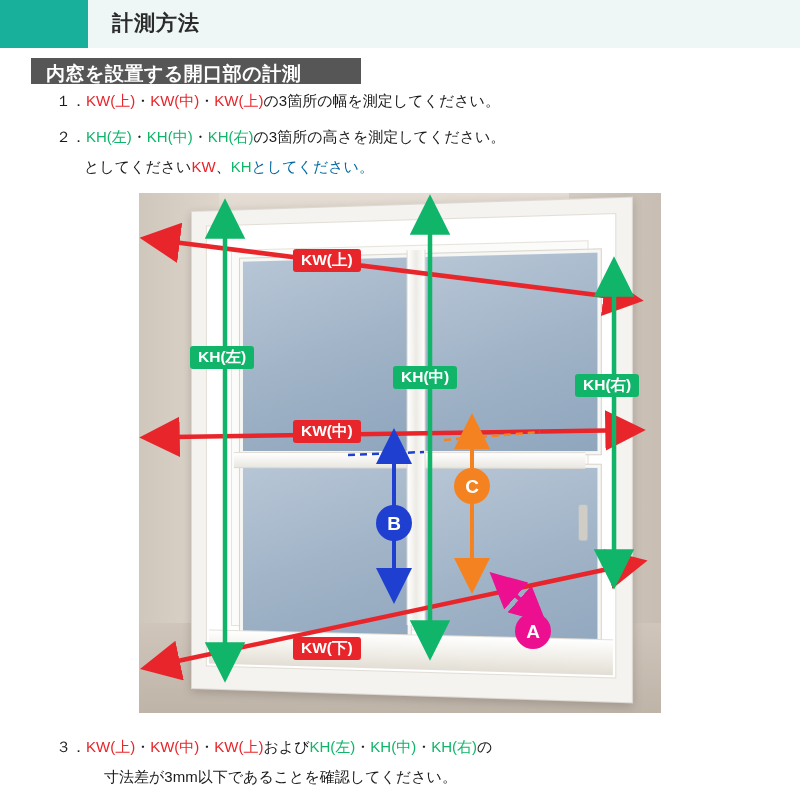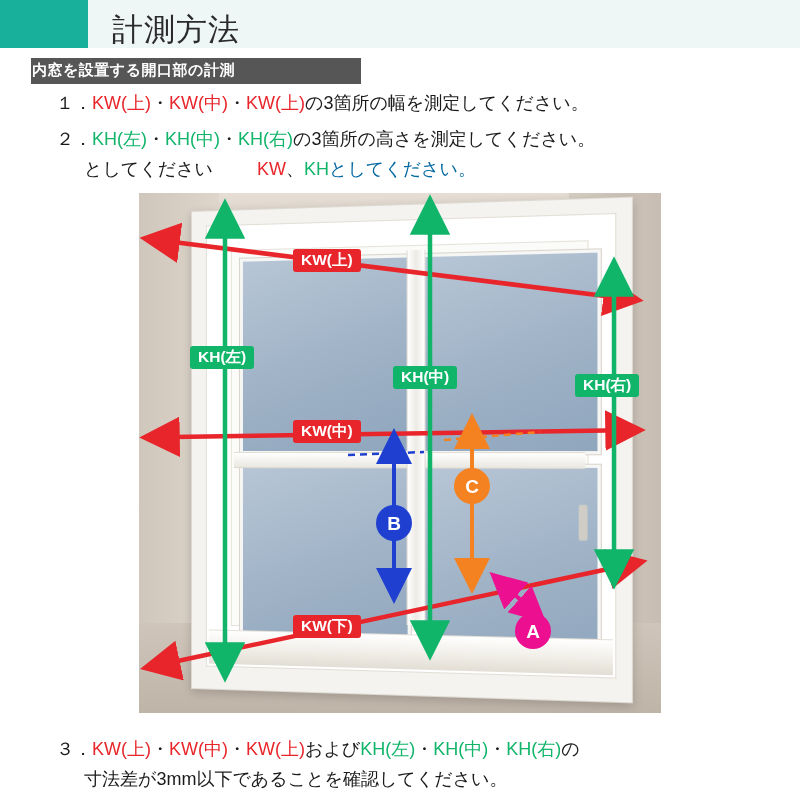--- a/index.html
+++ b/index.html
@@ -27,46 +27,46 @@
   }
   .header-band {
     position: absolute;
     left: 88px; top: 0;
     width: 712px; height: 48px;
     background: #eef6f6;
   }
   .header-title {
     position: absolute;
     left: 112px; top: 9px;
-    font-size: 31px;
+    font-size: 21px;
     color: #2b2b2b;
     letter-spacing: 1px;
-    font-weight: normal;
+    font-weight: bold;
   }
 
   
   .subhead {
     position: absolute;
     left: 31px; top: 58px;
     width: 330px; height: 26px;
     background: #565656;
   }
   .subhead-text {
     position: absolute;
-    left: 32px; top: 61px;
+    left: 46px; top: 61px;
+    font-size: 19px;
+    color: #ffffff;
+    font-weight: bold;
+    letter-spacing: 0.5px;
+  }
+
+  
+  .instr {
+    position: absolute;
     font-size: 15px;
-    color: #ffffff;
-    font-weight: bold;
-    letter-spacing: 0.5px;
-  }
-
-  
-  .instr {
-    position: absolute;
-    font-size: 18px;
     color: #1a1a1a;
     white-space: nowrap;
     line-height: 1.45;
   }
 
   #instr1 { left: 56px; top: 90px; }
   #instr2 { left: 56px; top: 126px; }
   #instr2b { left: 84px; top: 156px; }
   #instr3 { left: 56px; top: 736px; }
   #instr3b { left: 84px; top: 766px; }
@@ -191,23 +191,23 @@
   <div class="header-accent"></div>
   <div class="header-band"></div>
 </div>
 <div class="header-title">計測方法</div>
 
 <div class="subhead"></div>
 <div class="subhead-text">内窓を設置する開口部の計測</div>
 
 <div class="instr" id="instr1"><span style="color: rgb(26, 26, 26);">１．</span><span style="color: rgb(232, 37, 42);">KW(上)</span><span style="color: rgb(26, 26, 26);">・</span><span style="color: rgb(232, 37, 42);">KW(中)</span><span style="color: rgb(26, 26, 26);">・</span><span style="color: rgb(232, 37, 42);">KW(上)</span><span style="color: rgb(26, 26, 26);">の3箇所の幅を測定してください。</span></div>
 <div class="instr" id="instr2"><span style="color: rgb(26, 26, 26);">２．</span><span style="color: rgb(16, 181, 106);">KH(左)</span><span style="color: rgb(26, 26, 26);">・</span><span style="color: rgb(16, 181, 106);">KH(中)</span><span style="color: rgb(26, 26, 26);">・</span><span style="color: rgb(16, 181, 106);">KH(右)</span><span style="color: rgb(26, 26, 26);">の3箇所の高さを測定してください。</span></div>
-<div class="instr" id="instr2b"><span style="color: rgb(26, 26, 26);">としてください</span><span style="color: rgb(232, 37, 42); margin-left: 44px;">KW</span><span style="color: rgb(26, 26, 26);">、</span><span style="color: rgb(16, 181, 106);">KH</span><span style="color: #0369a1;">としてください。</span></div>
+<div class="instr" id="instr2b"><span style="color: rgb(26, 26, 26);">としてください</span><span style="color: rgb(232, 37, 42);">KW</span><span style="color: rgb(26, 26, 26);">、</span><span style="color: rgb(16, 181, 106);">KH</span><span style="color: #0369a1;">としてください。</span></div>
 <div class="instr" id="instr3"><span style="color: rgb(26, 26, 26);">３．</span><span style="color: rgb(232, 37, 42);">KW(上)</span><span style="color: rgb(26, 26, 26);">・</span><span style="color: rgb(232, 37, 42);">KW(中)</span><span style="color: rgb(26, 26, 26);">・</span><span style="color: rgb(232, 37, 42);">KW(上)</span><span style="color: rgb(26, 26, 26);">および</span><span style="color: rgb(16, 181, 106);">KH(左)</span><span style="color: rgb(26, 26, 26);">・</span><span style="color: rgb(16, 181, 106);">KH(中)</span><span style="color: rgb(26, 26, 26);">・</span><span style="color: rgb(16, 181, 106);">KH(右)</span><span style="color: rgb(26, 26, 26);">の</span></div>
-<div class="instr" id="instr3b"><span style="color: rgb(26, 26, 26);">寸法差が3mm以下であることを確認してください。</span></div>
+<div class="instr" id="instr3b"><span style="color: rgb(26, 26, 26); margin-left: 20px;">寸法差が3mm以下であることを確認してください。</span></div>
 
 <div class="figure">
   <div class="wall-top"></div>
   <div class="wall-left"></div>
   <div class="wall-right"></div>
   <div class="floor"></div>
 
   <div class="win-frame">
     <div class="win-reveal">
       <div class="win-sash">
@@ -274,21 +274,21 @@
   <line x1="394" y1="458" x2="394" y2="598" stroke="#1f3fd0" stroke-width="4" marker-start="url(#ar-blu-s)" marker-end="url(#ar-blu)"></line>
 
   <line x1="444" y1="440" x2="540" y2="432" stroke="#f58220" stroke-width="2.5" stroke-dasharray="7 5"></line>
   <line x1="472" y1="443" x2="472" y2="588" stroke="#f58220" stroke-width="4" marker-start="url(#ar-org-s)" marker-end="url(#ar-org)"></line>
 
   <line x1="524" y1="603" x2="494" y2="576" stroke="#ec0f90" stroke-width="4" marker-start="url(#ar-mag-s)" marker-end="url(#ar-mag)"></line>
 </svg>
 
 <div class="lbl lbl-kw" style="left:293px; top:249px;">KW(上)</div>
 <div class="lbl lbl-kw" style="left:293px; top:420px;">KW(中)</div>
-<div class="lbl lbl-kw" style="left:293px; top:615px;">KW(下)</div>
+<div class="lbl lbl-kw" style="left:293px; top:637px;">KW(下)</div>
 
 <div class="lbl lbl-kh" style="left:190px; top:346px;">KH(左)</div>
 <div class="lbl lbl-kh" style="left:393px; top:366px;">KH(中)</div>
 <div class="lbl lbl-kh" style="left:575px; top:374px;">KH(右)</div>
 
 <div class="circ circ-b" style="left:376px; top:505px;">B</div>
 <div class="circ circ-c" style="left:454px; top:468px;">C</div>
 <div class="circ circ-a" style="left:515px; top:613px;">A</div>
 
 </body></html>

